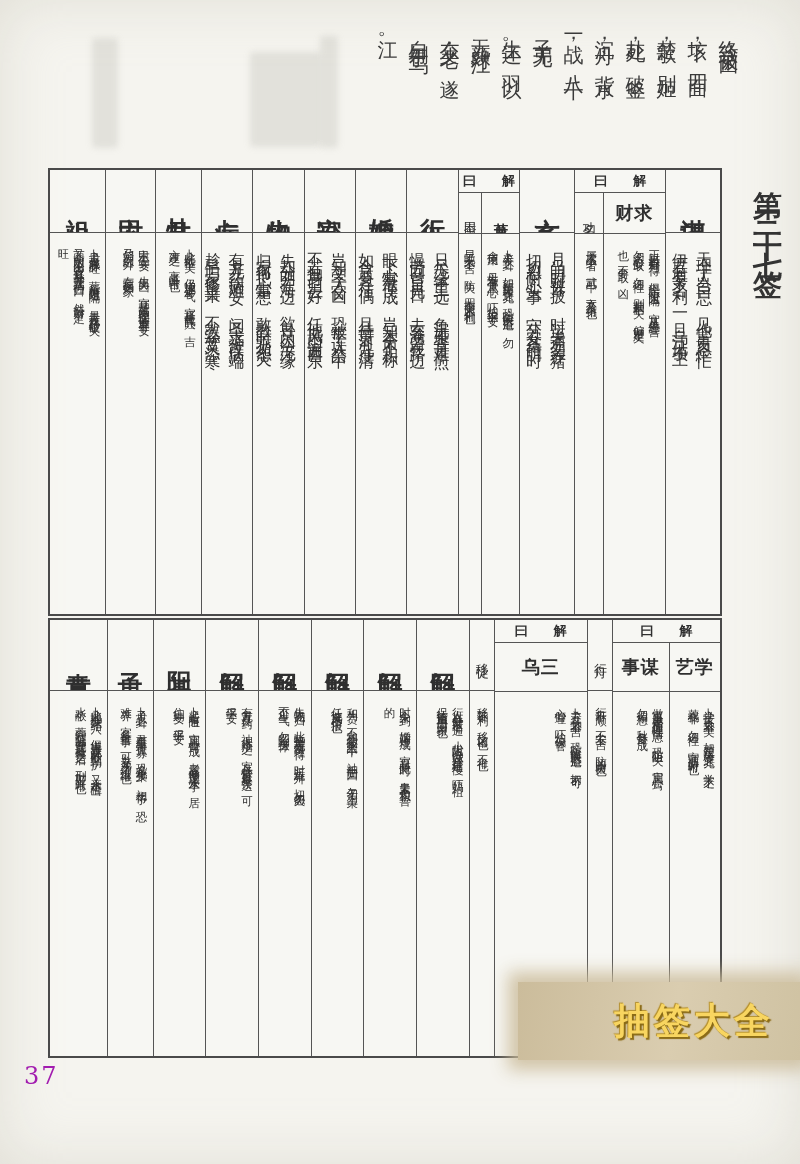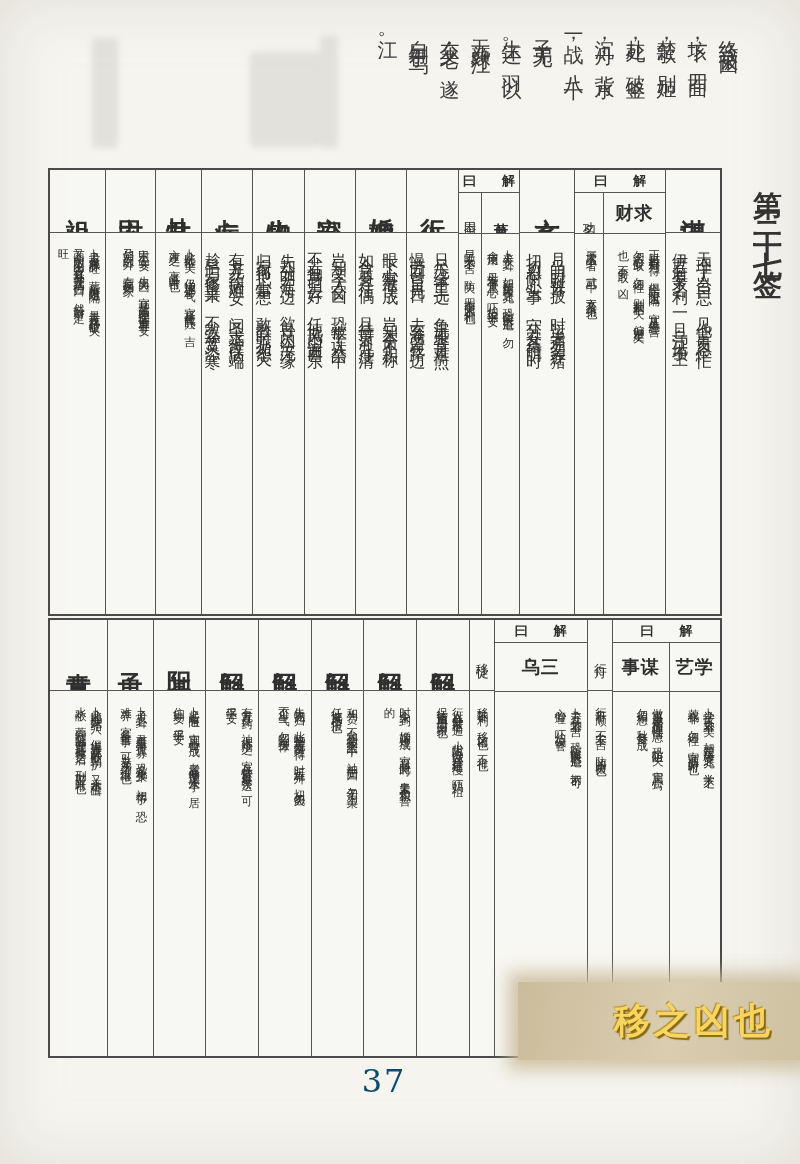--- a/index.html
+++ b/index.html
@@ -45,22 +45,22 @@
   .gcols{flex:1;display:flex;flex-direction:row-reverse;min-height:0;}
 
   .wm{position:absolute;left:518px;top:982px;width:282px;height:78px;z-index:5;
       background:linear-gradient(100deg,#cbbc9b,#dacdb0 55%,#cfc2a2);
       box-shadow:0 0 16px 10px rgba(203,188,155,.85);
       display:flex;align-items:center;justify-content:flex-end;padding-right:26px;box-sizing:border-box;}
   .wm span{font-size:36px;font-weight:bold;color:#f8d560;letter-spacing:4px;
            font-family:"DejaVu Serif",serif;
            text-shadow:2px 2px 1px #8a6a15,-1px -1px 1px #b58f2a;}
 
-  .pageno{position:absolute;top:1062px;left:24px;width:720px;text-align:center;
-          font-size:32px;font-family:"DejaVu Serif",serif;color:#0c4a6e;letter-spacing:2px;}
+  .pageno{position:absolute;top:1062px;left:24px;width:720px;
+          font-size:24px;font-family:"DejaVu Serif",serif;color:#a21caf;letter-spacing:2px;}
 </style>
 </head>
 <body>
 
 <div class="page">
   <div class="smudge" style="left:92px;top:38px;width:26px;height:110px;"></div>
   <div class="smudge" style="left:250px;top:52px;width:70px;height:95px;"></div>
   <div class="smudge" style="left:320px;top:36px;width:18px;height:112px;"></div>
 
   <div class="intro" id="intro">
@@ -352,17 +352,17 @@
           <span>青草</span>
         </div>
         <div class="fbody">
           <div class="vline">卜此地横龙结穴　但嫌青龙畔砂不朝护　又来水桂出</div>
           <div class="vline">水敝　葬穴宜沉阳并兜唇掩祭之后　刑财丁兴旺也</div>
         </div>
       </div>
     </div>
 
   <div class="wm">
-    <span>移之凶也</span>
+    <span>抽签大全</span>
   </div>
 
   <div class="pageno">37</div>
 </div>
 
 </body></html>

